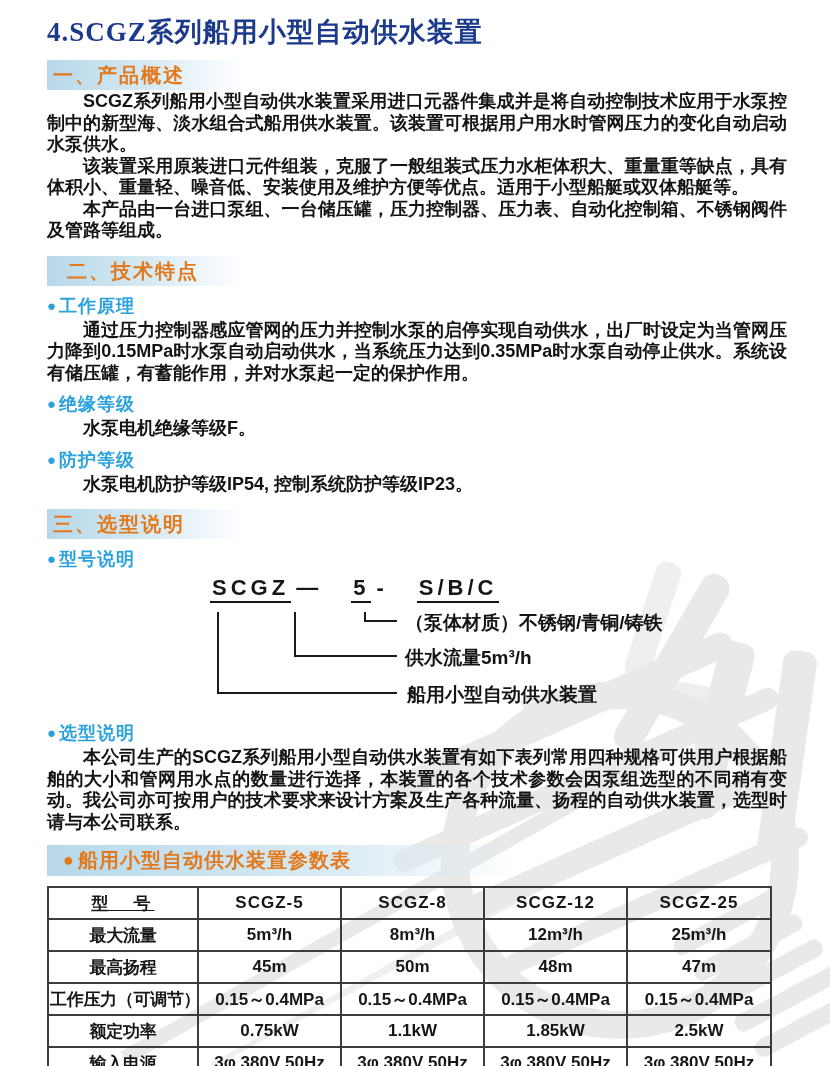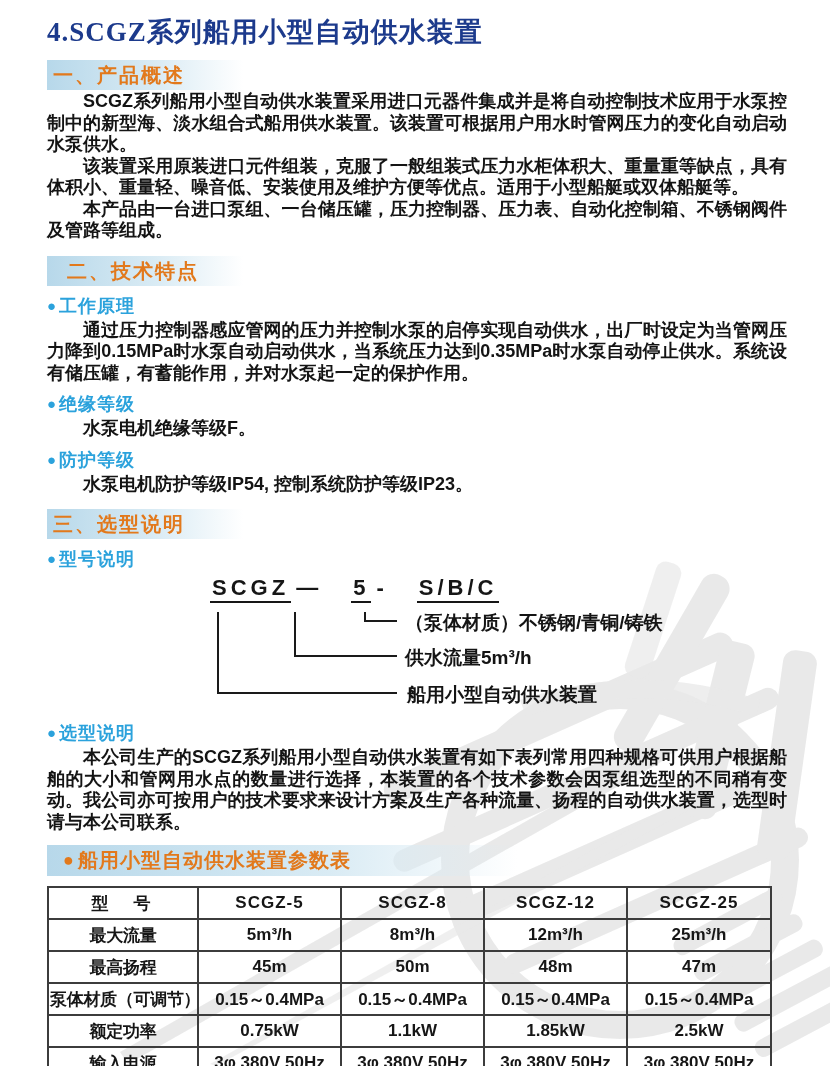--- a/index.html
+++ b/index.html
@@ -199,42 +199,42 @@
     <table class="params">
       <colgroup>
           <col style="width:150px">
           <col style="width:143px">
           <col style="width:143px">
           <col style="width:143px">
           <col style="width:144px">
         </colgroup>
       <tbody>
           <tr>
-        <td class="rowlabel" style="font-size:17px;letter-spacing:4px;">型　号</td>
+        <td class="rowlabel" style="font-size:17px;letter-spacing:4px;text-decoration:underline;">型　号</td>
         <td class="colhead">SCGZ-5</td>
         <td class="colhead">SCGZ-8</td>
         <td class="colhead">SCGZ-12</td>
         <td class="colhead">SCGZ-25</td>
       </tr>
       <tr>
         <td class="rowlabel">最大流量</td>
         <td>5m³/h</td>
         <td>8m³/h</td>
         <td>12m³/h</td>
         <td>25m³/h</td>
       </tr>
       <tr>
         <td class="rowlabel">最高扬程</td>
         <td>45m</td>
         <td>50m</td>
         <td>48m</td>
         <td>47m</td>
       </tr>
       <tr>
-        <td class="rowlabel">泵体材质（可调节）</td>
+        <td class="rowlabel">工作压力（可调节）</td>
         <td>0.15～0.4MPa</td>
         <td>0.15～0.4MPa</td>
         <td>0.15～0.4MPa</td>
         <td>0.15～0.4MPa</td>
       </tr>
       <tr>
         <td class="rowlabel">额定功率</td>
         <td>0.75kW</td>
         <td>1.1kW</td>
         <td>1.85kW</td>

